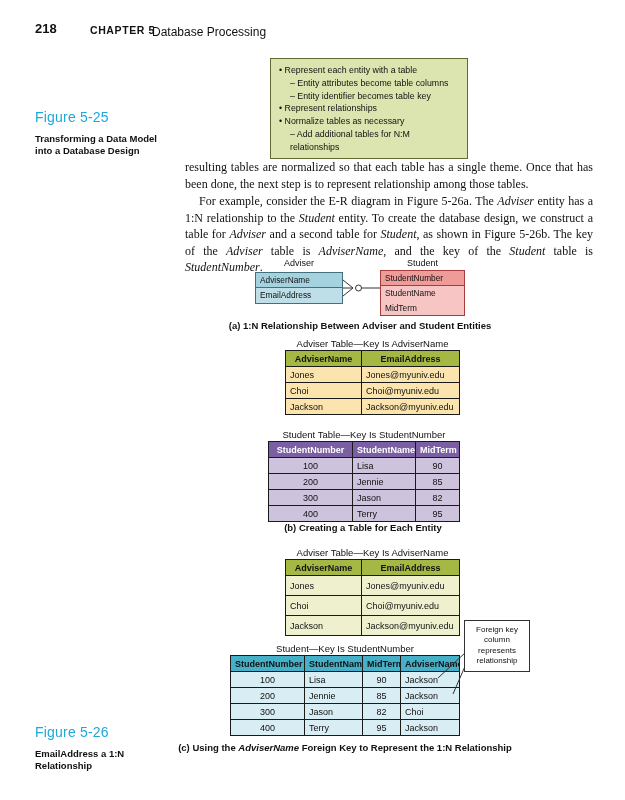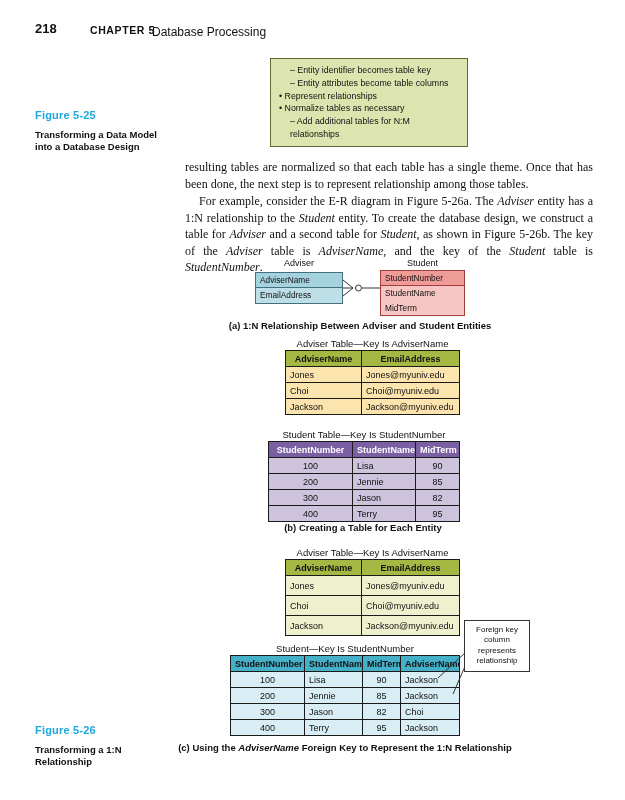--- a/index.html
+++ b/index.html
@@ -10,21 +10,21 @@
   .chapter-label{position:absolute;left:90px;top:24px;font-size:10.5px;font-weight:bold;letter-spacing:.6px;}
   .chapter-title{position:absolute;left:152px;top:24.5px;font-size:12px;}
 
   
   .design-box{position:absolute;left:270px;top:58px;width:198px;background:var(--box_green_bg,#DCE5AF);
     border:1px solid var(--box_green_border,#5E6B33);padding:5px 7px;font-size:8.8px;line-height:1.45;box-sizing:border-box;}
   .li-l1{margin-left:1px;}
   .li-l2{margin-left:12px;}
 
   
-  .fig-label{color:var(--figure_blue,#1FA7DC);font-weight:bold;font-size:11px;letter-spacing:.2px;}
+  .fig-label{color:var(--figure_blue,#1FA7DC);font-weight:normal;font-size:14px;letter-spacing:.2px;}
   .fig-sub{font-weight:bold;font-size:9.5px;line-height:1.3;width:132px;margin-top:8px;}
   .fig25{position:absolute;left:35px;top:109px;}
   .fig26{position:absolute;left:35px;top:724px;}
 
   
   .text-col{position:absolute;left:185px;top:159px;width:408px;font-family:"Liberation Serif",serif;
     font-size:12px;line-height:1.38;text-align:justify;}
   .text-col p{margin:0;}
   .text-col p.p2{text-indent:14px;margin-top:1px;}
 
@@ -97,22 +97,23 @@
 </head>
 <body>
 
 <div class="page">
 
   <div class="page-number">218</div>
   <div class="chapter-label">CHAPTER 5</div>
   <div class="chapter-title">Database Processing</div>
 
   <div class="design-box">
+      <div class="li-l1">• Represent each entity with a table</div>
+      <div class="li-l2">– Entity attributes become table columns</div>
       <div class="li-l2">– Entity identifier becomes table key</div>
-      <div class="li-l2">– Entity attributes become table columns</div>
       <div class="li-l1">• Represent relationships</div>
       <div class="li-l1">• Normalize tables as necessary</div>
       <div class="li-l2">– Add additional tables for N:M relationships</div>
     </div>
 
   <div class="fig25">
     <div class="fig-label">Figure 5-25</div>
     <div class="fig-sub">Transforming a Data Model into a Database Design</div>
   </div>
 
@@ -277,16 +278,16 @@
             <td style="text-align: left;">Jackson</td>
           </tr>
         </tbody>
       </table>
     </div>
 
   <div class="fig-caption cap-c"><span>(c) </span><span>Using the </span><span style="font-style: italic;">AdviserName</span><span> Foreign Key to Represent the 1:N Relationship</span></div>
 
   <div class="fig26">
     <div class="fig-label">Figure 5-26</div>
-    <div class="fig-sub">Transforming a 1:N Relationship</div>
+    <div class="fig-sub">EmailAddress a 1:N Relationship</div>
   </div>
 
 </div>
 
 </body></html>

